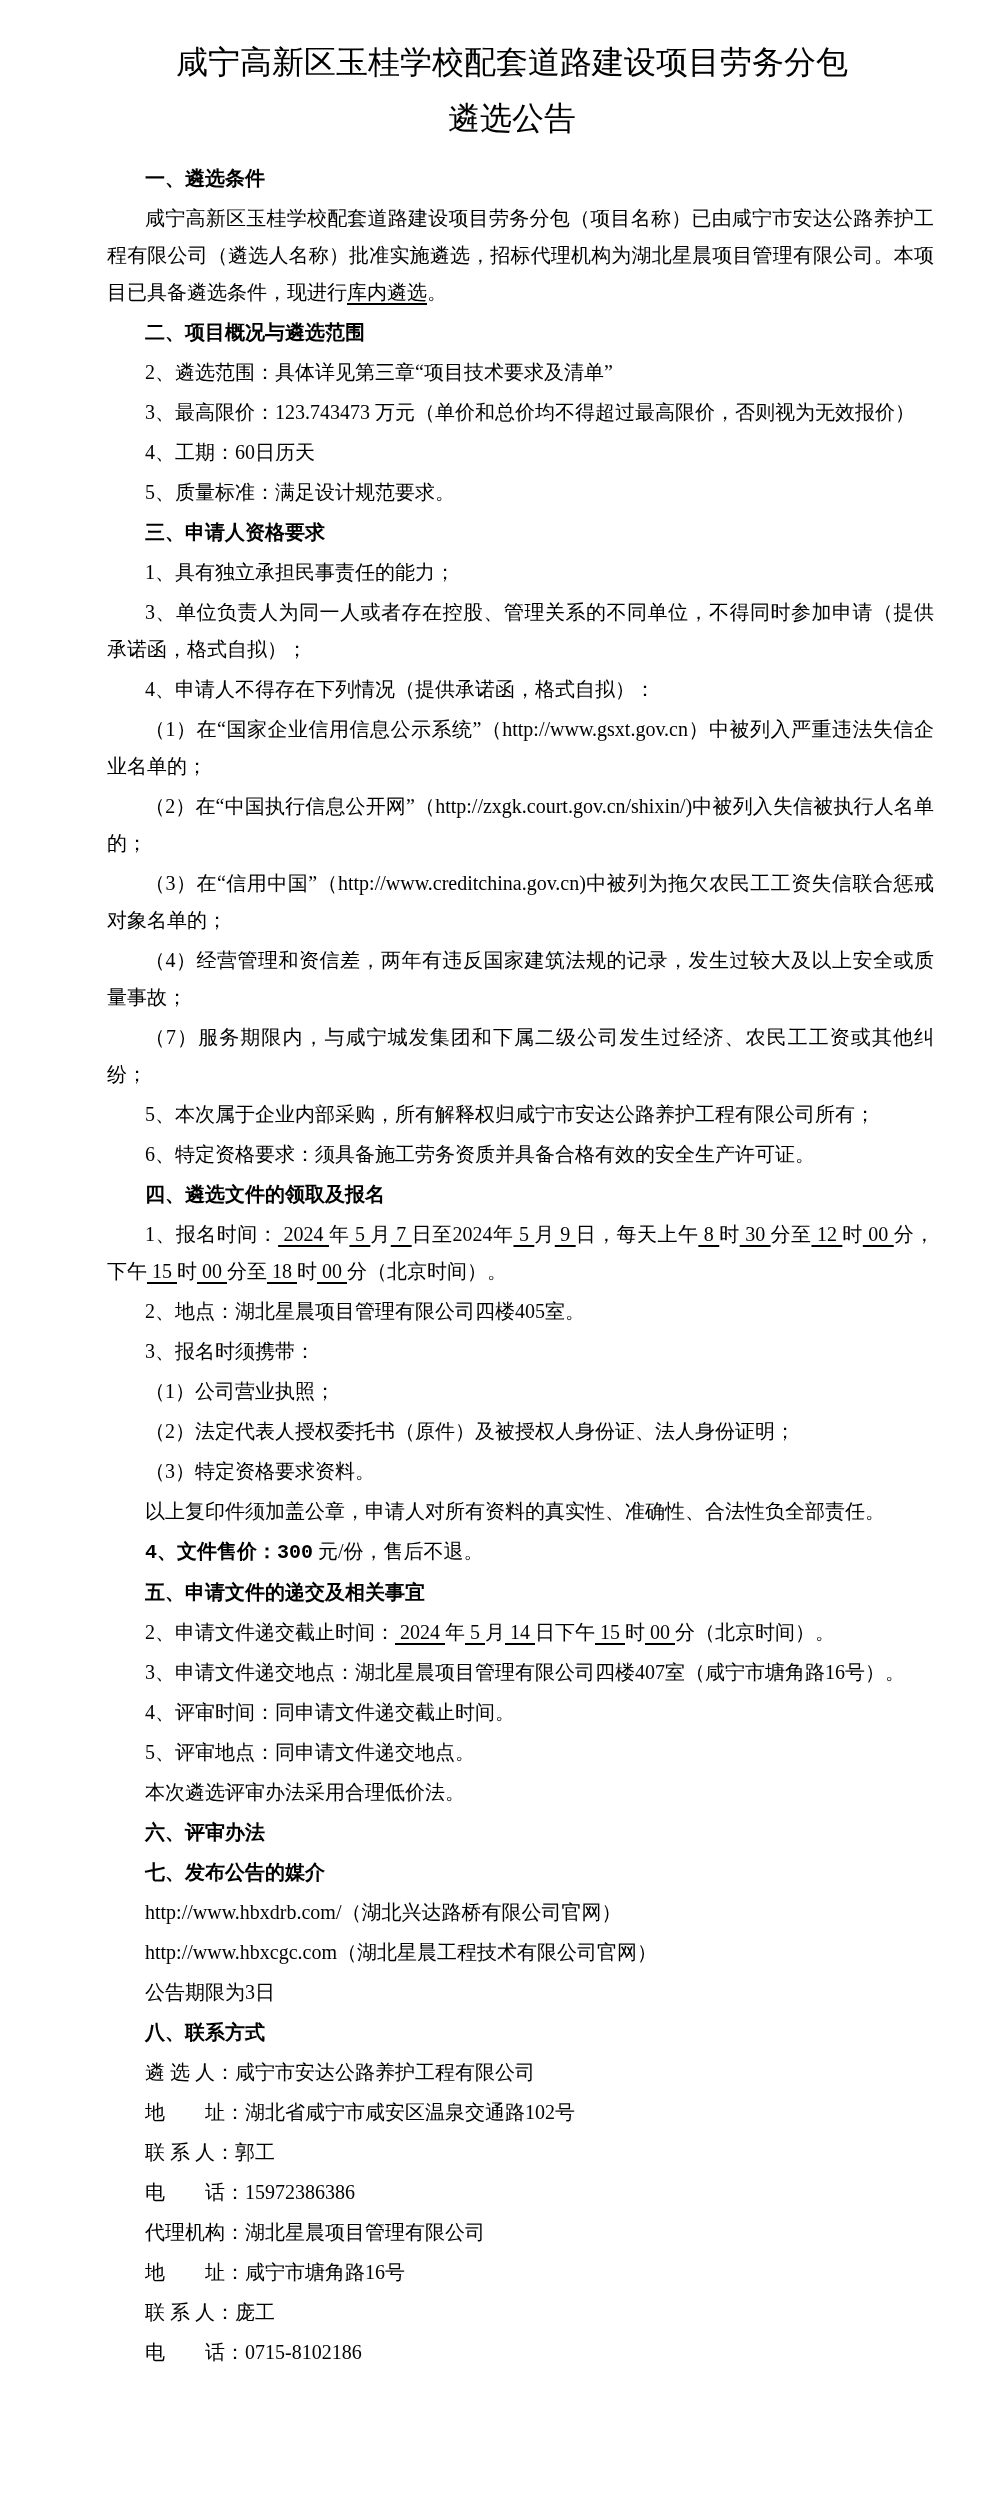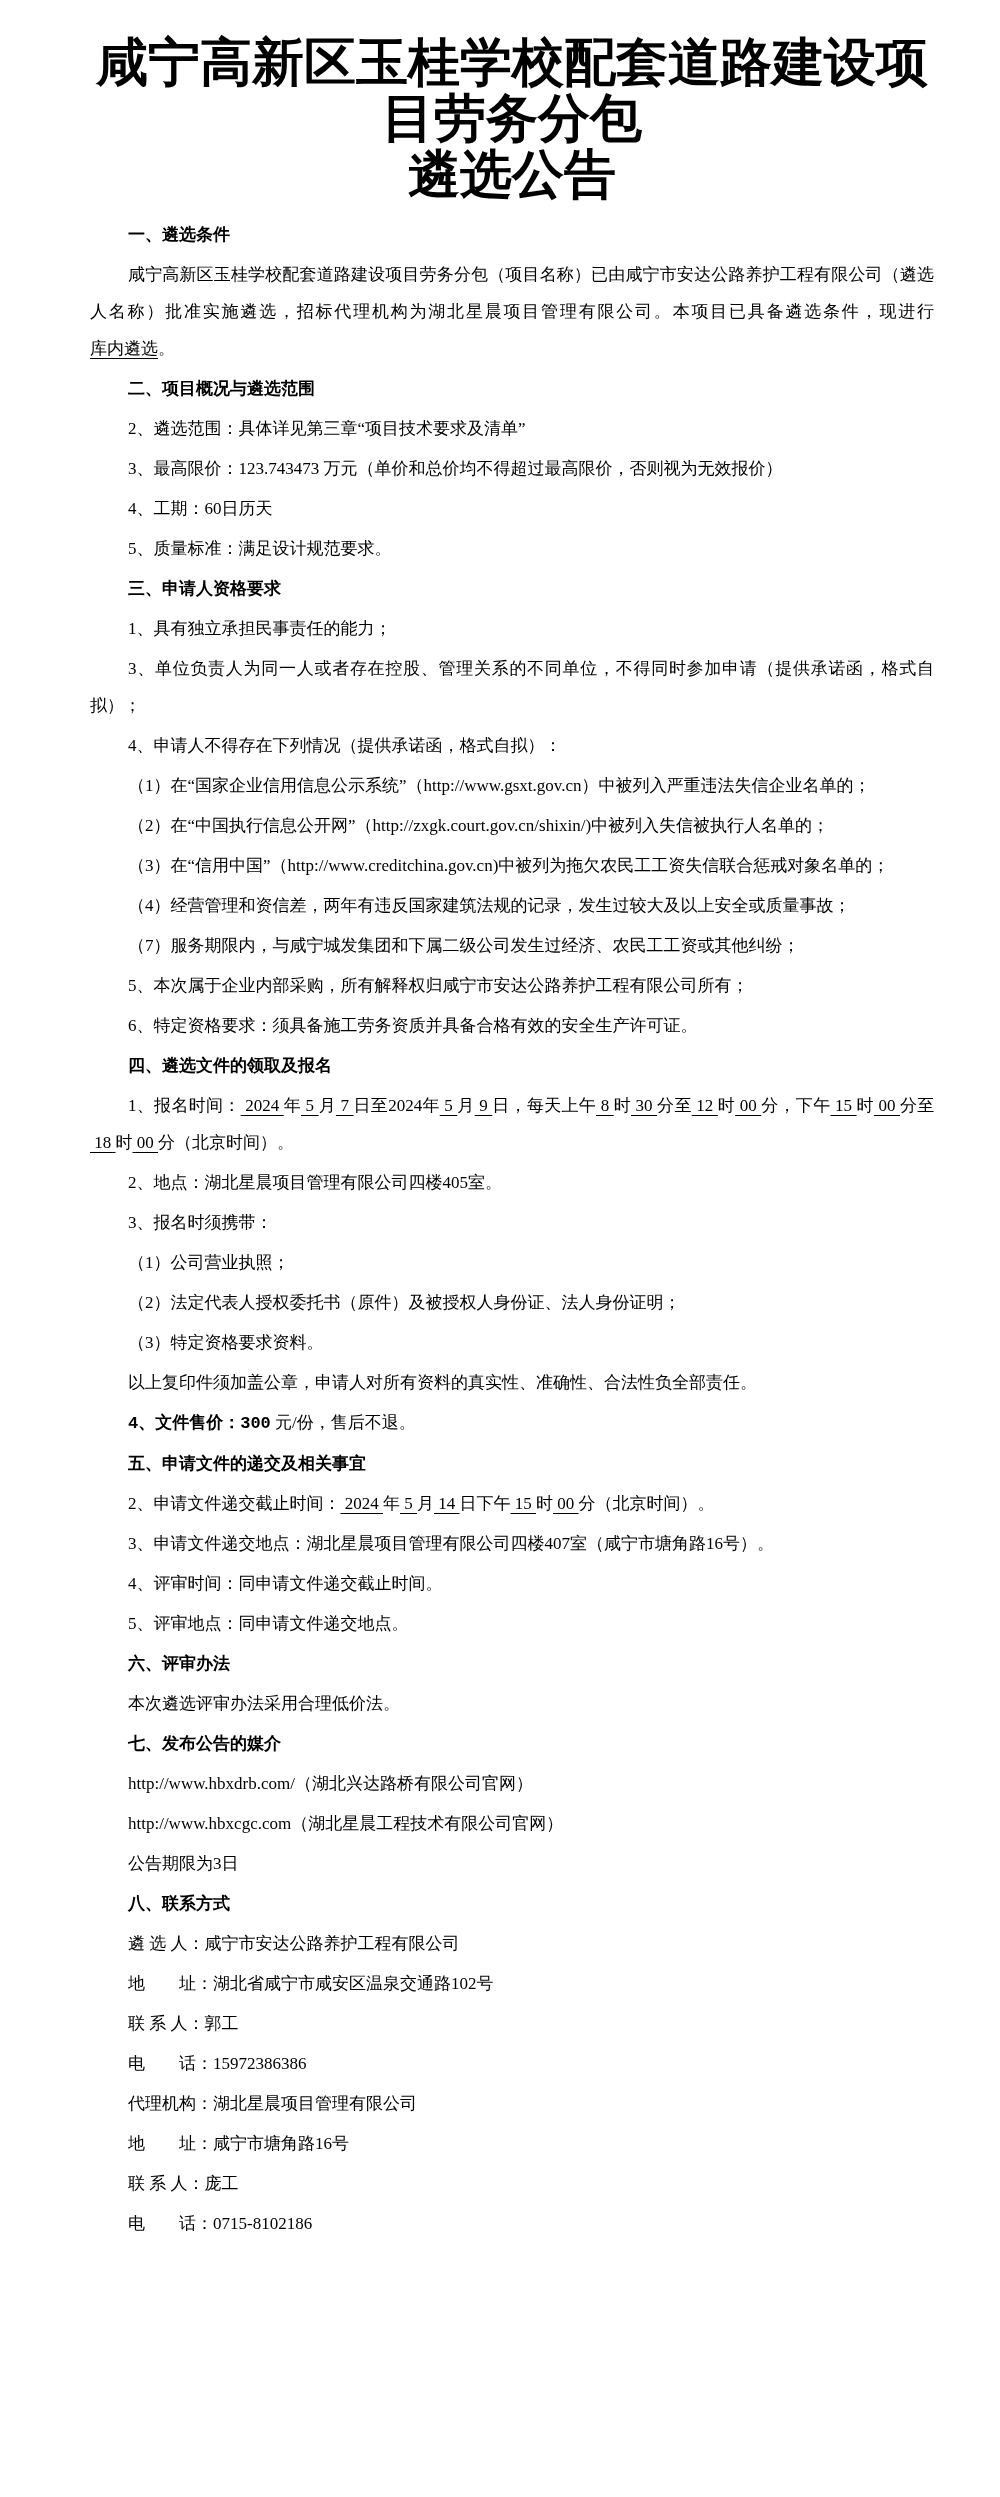--- a/index.html
+++ b/index.html
@@ -9,32 +9,32 @@
     font-family: "Liberation Serif", "DejaVu Serif", serif;
   }
   .page {
     box-sizing: border-box;
     width: 1000px; height: 2497px;
     padding: 34px 66px 0 90px;
     background: #ffffff;
   }
   .doc-title {
     text-align: center;
-    font-weight: bold;
-    font-size: 52px;
+    font-weight: normal;
+    font-size: 32px;
     line-height: 56px;
     font-family: "DejaVu Sans", "Liberation Sans", sans-serif;
     text-indent: 0;
     margin: 0;
   }
   .doc-title-wrap { margin-bottom: 14px; }
   .block {
-    font-size: 17px;
+    font-size: 20px;
     line-height: 37px;
-    margin: 0 0 3px 0;
+    margin: 0 0 3px 17px;
     text-indent: 38px;
     text-align: justify;
   }
   .block.h {
     font-weight: bold;
     font-family: "DejaVu Sans", "Liberation Sans", sans-serif;
     margin-top: 3px;
   }
   .run { white-space: pre-wrap; }
   .u {
@@ -79,22 +79,22 @@
       <div class="block p"><span class="run">（1）公司营业执照；</span></div>
       <div class="block p"><span class="run">（2）法定代表人授权委托书（原件）及被授权人身份证、法人身份证明；</span></div>
       <div class="block p"><span class="run">（3）特定资格要求资料。</span></div>
       <div class="block p"><span class="run">以上复印件须加盖公章，申请人对所有资料的真实性、准确性、合法性负全部责任。</span></div>
       <div class="block p"><span class="run b">4、文件售价：</span><span class="run b sans">300</span><span class="run"> 元/份，售后不退。</span></div>
       <div class="block h"><span class="run">五、申请文件的递交及相关事宜</span></div>
       <div class="block p"><span class="run">2、申请文件递交截止时间：</span><span class="run u"> 2024 </span><span class="run">年</span><span class="run u"> 5 </span><span class="run">月</span><span class="run u"> 14 </span><span class="run">日下午</span><span class="run u"> 15 </span><span class="run">时</span><span class="run u"> 00 </span><span class="run">分（北京时间）。</span></div>
       <div class="block p"><span class="run">3、申请文件递交地点：湖北星晨项目管理有限公司四楼407室（咸宁市塘角路16号）。</span></div>
       <div class="block p"><span class="run">4、评审时间：同申请文件递交截止时间。</span></div>
       <div class="block p"><span class="run">5、评审地点：同申请文件递交地点。</span></div>
+      <div class="block p"><span class="run">本次遴选评审办法采用合理低价法。</span></div>
       <div class="block h"><span class="run">六、评审办法</span></div>
-      <div class="block p"><span class="run">本次遴选评审办法采用合理低价法。</span></div>
       <div class="block h"><span class="run">七、发布公告的媒介</span></div>
       <div class="block p"><span class="run">http://www.hbxdrb.com/（湖北兴达路桥有限公司官网）</span></div>
       <div class="block p"><span class="run">http://www.hbxcgc.com（湖北星晨工程技术有限公司官网）</span></div>
       <div class="block p"><span class="run">公告期限为3日</span></div>
       <div class="block h"><span class="run">八、联系方式</span></div>
       <div class="block p"><span class="run">遴 选 人：咸宁市安达公路养护工程有限公司</span></div>
       <div class="block p"><span class="run">地　　址：湖北省咸宁市咸安区温泉交通路102号</span></div>
       <div class="block p"><span class="run">联 系 人：郭工</span></div>
       <div class="block p"><span class="run">电　　话：15972386386</span></div>
       <div class="block p"><span class="run">代理机构：湖北星晨项目管理有限公司</span></div>

